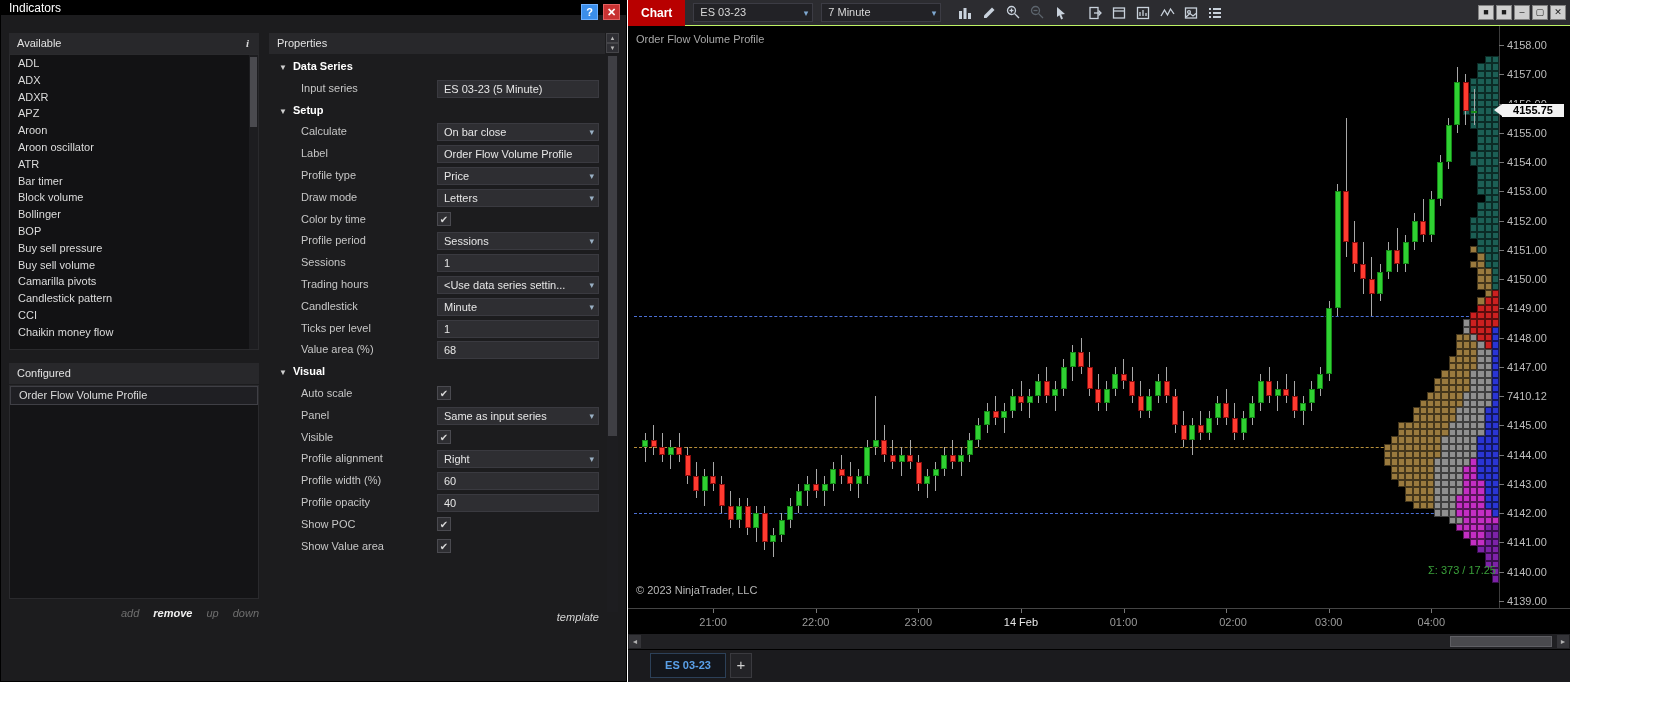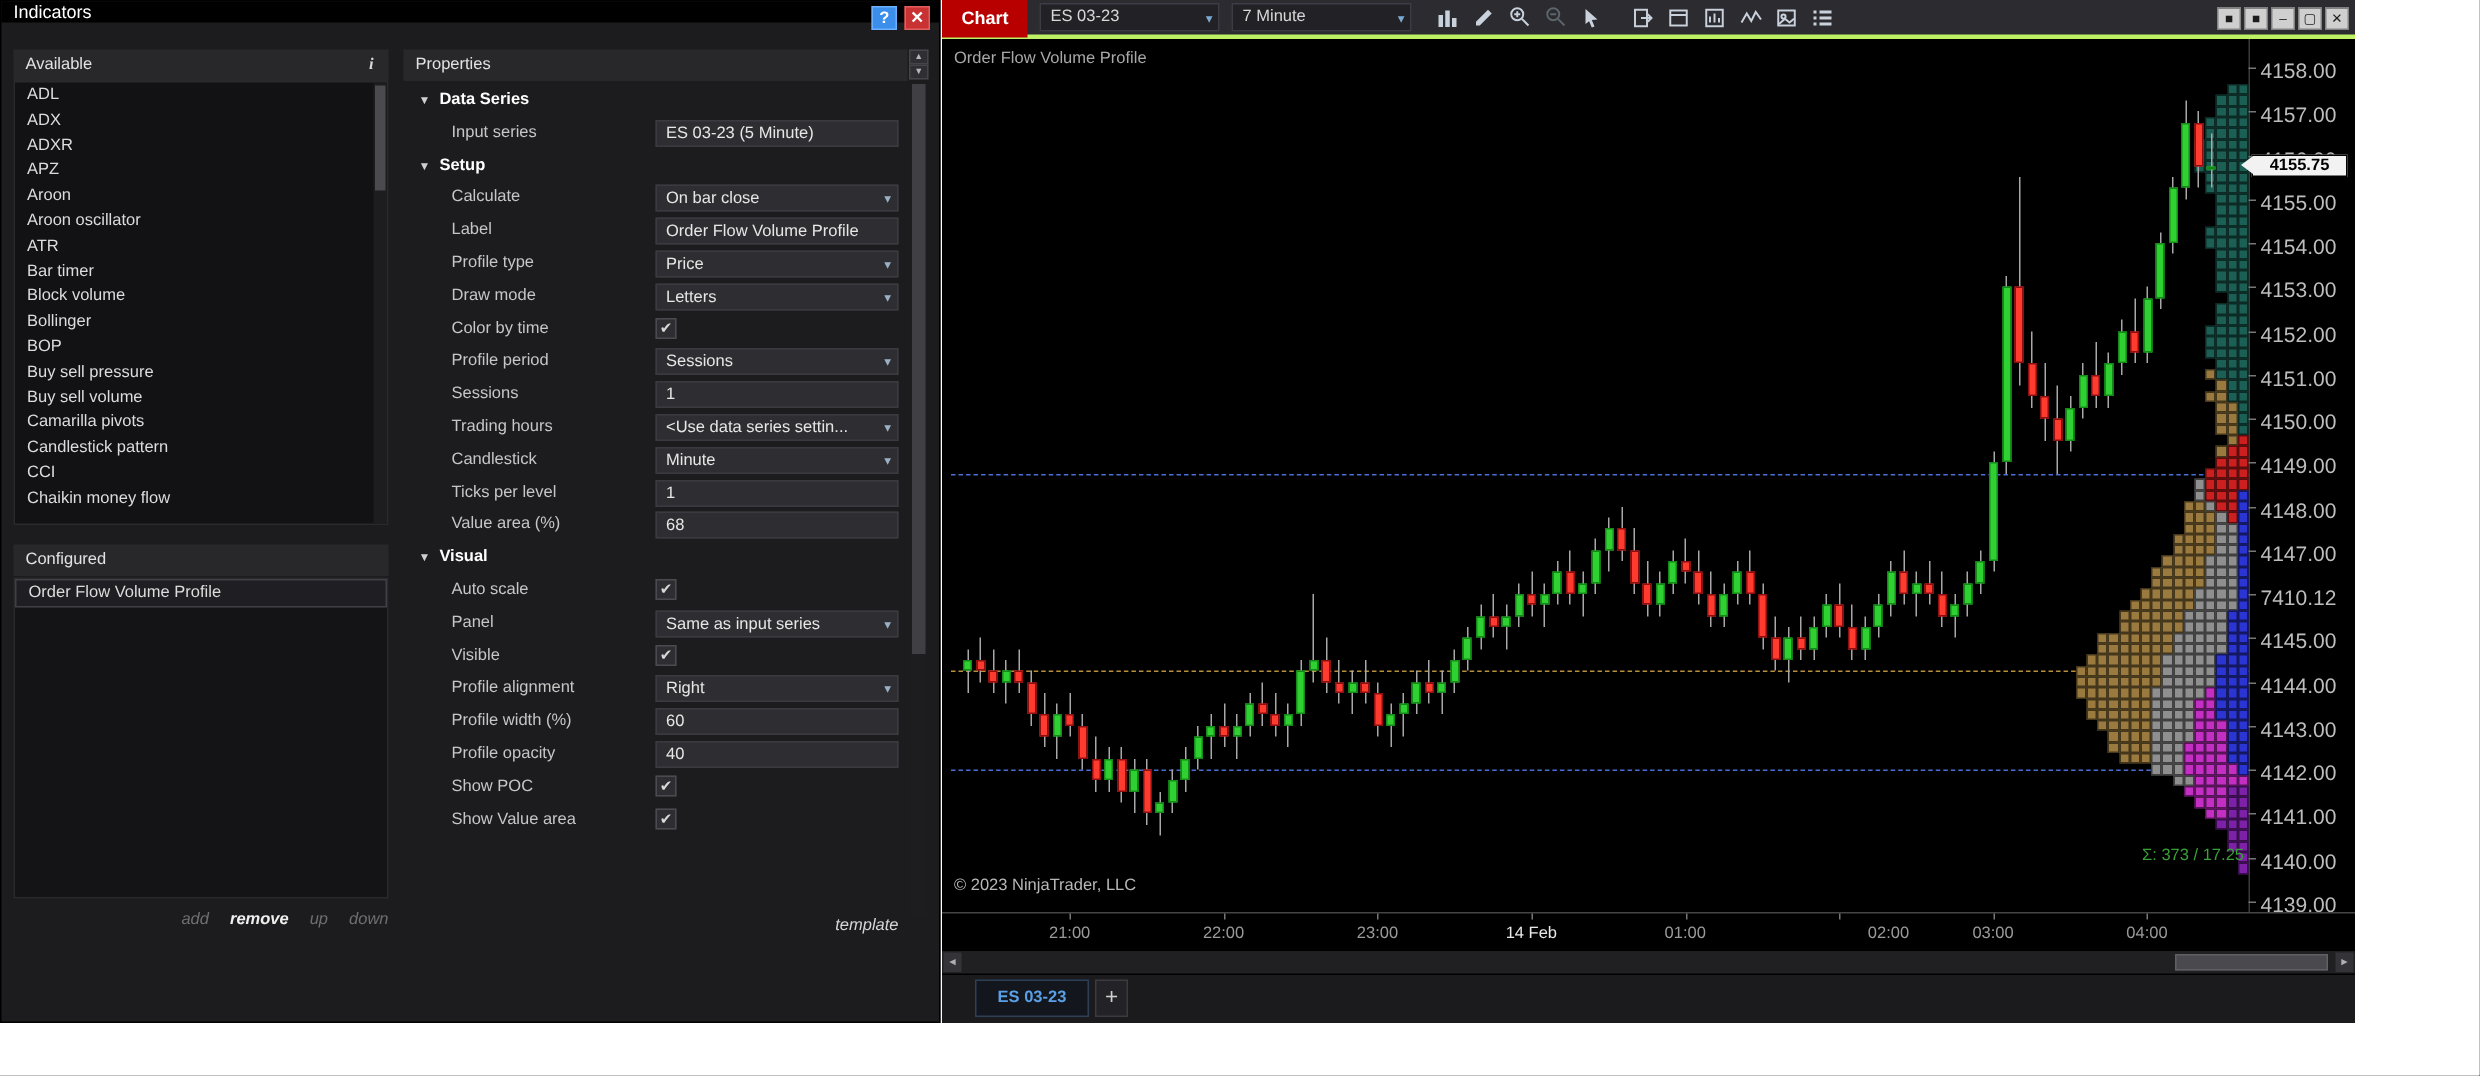--- a/index.html
+++ b/index.html
@@ -44,39 +44,39 @@
   .template-link { position:absolute; left:268px; top:610px; width:330px; text-align:right; color:#d6d6d6; font-size:11px; font-style:italic; cursor:pointer; }
 
   .dlg-buttons { position:absolute; left:0; top:646px; width:627px; height:28px; }
   .dlg-buttons button { position:absolute; top:0; height:27px; font-family:"Liberation Sans",sans-serif; font-size:12px; cursor:pointer; }
   .btn-ok { left:332px; width:88px; background:#2b2b2f; border:1px solid #78787c; color:#f0f0f0; }
   .btn-cancel { left:426px; width:96px; background:#2b2b2f; border:1px solid #9a9a9e; color:#ffffff; font-size:13px; }
   .btn-apply { left:528px; width:90px; background:#7d7d7d; border:1px solid #8a8a8a; color:#3c3c3c; }
 
   
   .chartwin { position:absolute; left:628px; top:0; width:942px; height:682px; background:#000; }
-  .cw-titlebar { position:absolute; left:0; top:0; width:100%; height:26px; background:#2c2c30; border-bottom:3px solid #bef264; display:flex; align-items:center; }
+  .cw-titlebar { position:absolute; left:0; top:0; width:100%; height:26px; background:#2c2c30; border-bottom:1px solid #bef264; display:flex; align-items:center; }
   .chart-tab { background:#b80000; color:#fff; font-weight:bold; font-size:12px; line-height:26px; padding:0 13px; height:26px; }
   .tb-select { position:relative; width:120px; height:19px; margin-left:8px; background:#222226; border:1px solid #3c3c44; color:#d8d8d8; font-size:11px; line-height:17px; padding:0 6px; cursor:pointer; }
   .tb-select .chev { position:absolute; right:4px; top:1px; color:#7fa8d0; font-size:9px; }
   .tb-icons { display:flex; align-items:center; margin-left:12px; }
   .tbi { width:24px; height:18px; display:flex; align-items:center; justify-content:center; cursor:pointer; }
   .tbi svg { stroke:#c9d2dc; fill:none; stroke-width:1.3; }
   .tbi.fill svg { fill:#c9d2dc; stroke:none; }
   .tbi.dim svg { stroke:#5c646c; }
   .tbi.gap { margin-left:10px; }
   .win-btns { position:absolute; right:4px; top:5px; display:flex; }
   .win-btn { width:16px; height:15px; background:#cfcfcf; border:1px solid #828282; color:#1c1c1c; font-size:9px; line-height:13px; text-align:center; margin-left:2px; cursor:pointer; }
 
   .chart-area { position:absolute; left:0; top:26px; width:942px; height:582px; background:#000; overflow:hidden; }
   .overlay-label { position:absolute; left:8px; top:7px; color:#a8a8a8; font-size:11px; z-index:30; }
   .copyright { position:absolute; left:8px; top:558px; color:#b8b8b8; font-size:11px; z-index:30; }
   .sigma { position:absolute; right:74px; top:538px; color:#3aa03a; font-size:11px; z-index:30; }
   .vaxis-line { position:absolute; left:871px; top:0; width:1px; height:582px; background:#3c3c3c; }
-  .p-label { position:absolute; left:879px; color:#bdbdbd; font-size:14px; }
+  .p-label { position:absolute; left:879px; color:#bdbdbd; font-size:11px; }
   .p-tick { position:absolute; left:871px; width:5px; height:1px; background:#777; }
   .hline { position:absolute; left:6px; width:865px; height:0; border-top:1px dashed #5577cc; }
   .wick { position:absolute; width:1px; background:#a8a8a8; }
   .body { position:absolute; width:6px; }
   .body.up { background:#2fd132; border:1px solid #168a18; }
   .body.dn { background:#ff3b30; border:1px solid #8e0e0e; }
   .vp { position:absolute; width:7.2px; height:7.3px; border:1px solid rgba(0,0,0,0.55); }
   .price-marker { position:absolute; left:873px; width:64px; height:15px; background:#f2f2f2; border:1px solid #000; color:#000; font-size:11px; font-weight:bold; text-align:center; line-height:13px; z-index:40; }
   .price-marker .notch { position:absolute; left:-8px; top:0; width:0; height:0; border-top:6.5px solid transparent; border-bottom:6.5px solid transparent; border-right:8px solid #f2f2f2; }
 
@@ -1043,21 +1043,21 @@
         <div class="t-label" style="left: 85.1px;">21:00</div>
         <div class="t-tick" style="left: 187.7px;"></div>
         <div class="t-label" style="left: 187.7px;">22:00</div>
         <div class="t-tick" style="left: 290.3px;"></div>
         <div class="t-label" style="left: 290.3px;">23:00</div>
         <div class="t-tick" style="left: 392.9px;"></div>
         <div class="t-label em" style="left: 392.9px;">14 Feb</div>
         <div class="t-tick" style="left: 495.5px;"></div>
         <div class="t-label" style="left: 495.5px;">01:00</div>
         <div class="t-tick" style="left: 598.1px;"></div>
-        <div class="t-label" style="left: 631px;">02:00</div>
+        <div class="t-label" style="left: 605px;">02:00</div>
         <div class="t-tick" style="left: 700.7px;"></div>
         <div class="t-label" style="left: 700.7px;">03:00</div>
         <div class="t-tick" style="left: 803.3px;"></div>
         <div class="t-label" style="left: 803.3px;">04:00</div>
       </div>
 
     <div class="scroll-row">
       <span class="sr-arrow sr-left">◄</span>
       <div class="sr-thumb"></div>
       <span class="sr-arrow sr-right">►</span>

